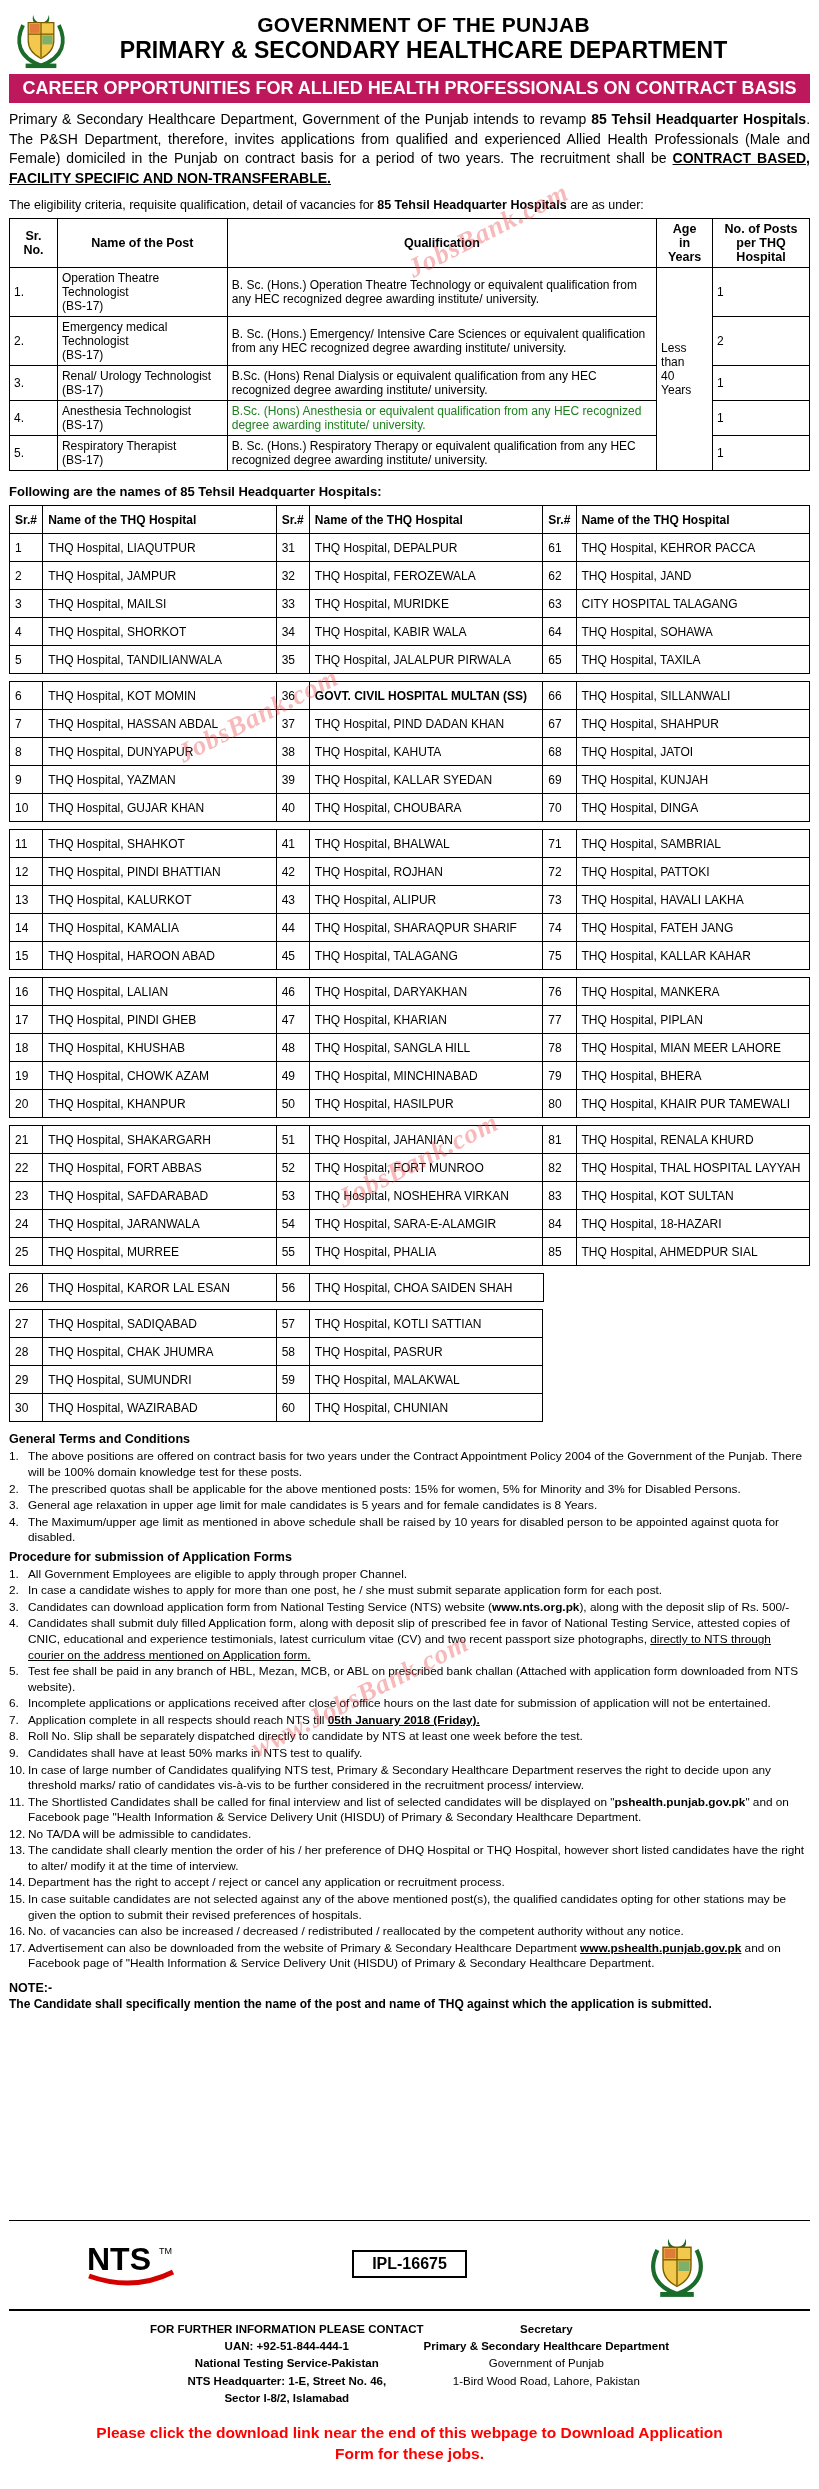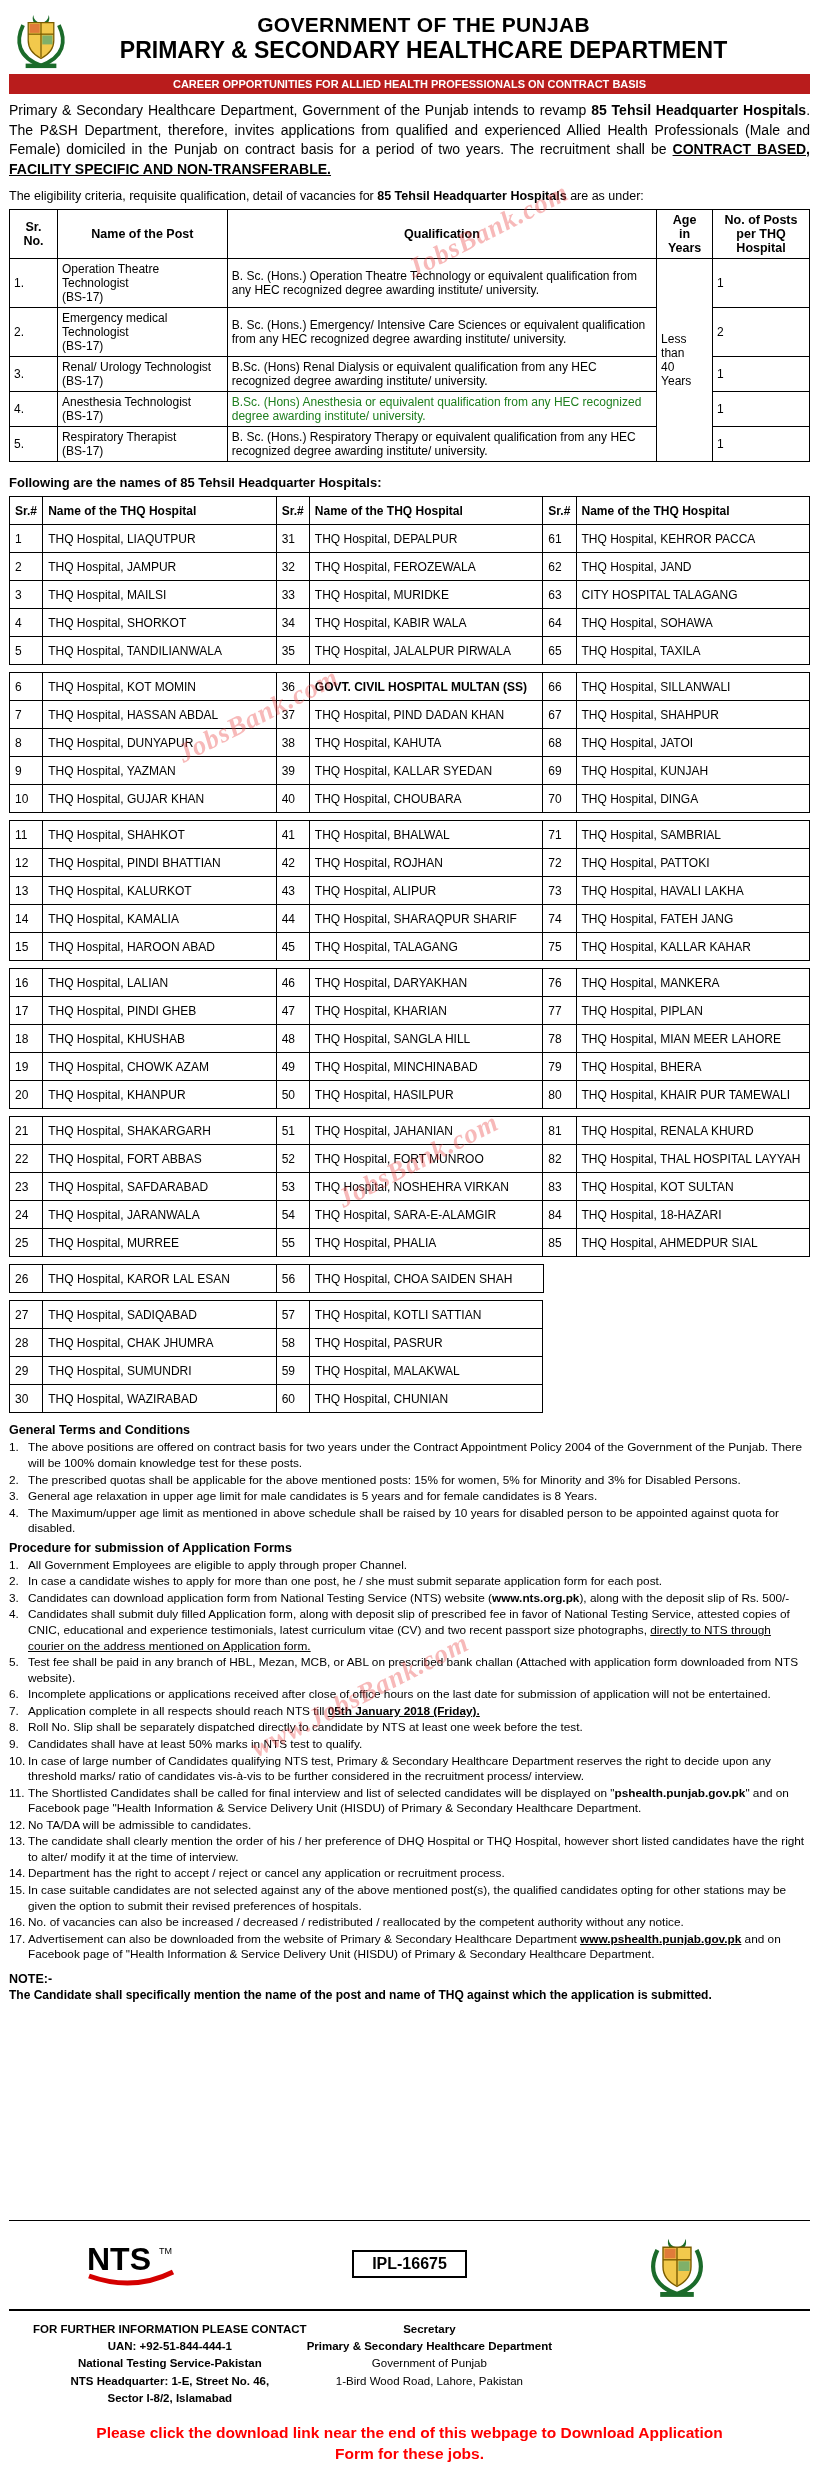--- a/index.html
+++ b/index.html
@@ -9,21 +9,21 @@
   
   .wm{position:absolute;transform:rotate(-27deg);color:rgba(235,70,70,.38);
       font:italic bold 27px "Liberation Serif",serif;letter-spacing:1px;pointer-events:none;z-index:5}
   
   .header{display:flex;align-items:center;margin-bottom:2px}
   .crest-box{width:64px;height:64px;flex:0 0 auto}
   .crest-box svg{width:100%;height:100%}
   .titles{flex:1;text-align:center;padding-right:36px}
   .title1{font-size:21px;font-weight:bold;letter-spacing:.3px}
   .title2{font-size:23px;font-weight:bold}
-  .banner{background:#b91c1c;color:#fff;font-weight:bold;font-size:11px;text-align:center;
+  .banner{background:#be185d;color:#fff;font-weight:bold;font-size:18px;text-align:center;
           padding:4px 2px;margin:2px 0 7px}
   .intro{font-size:14px;line-height:1.4;text-align:justify;margin:0 0 10px}
   .elig{font-size:12.5px;margin:0 0 6px}
   
   .ptable{width:100%;border-collapse:collapse;margin-bottom:11px}
   .ptable th,.ptable td{border:1px solid #000;padding:3px 4px;font-size:12px;vertical-align:middle}
   .ptable th{font-weight:bold;font-size:12.5px}
   .pre{white-space:pre-line}
   .green{color:#1e7e1e}
   
@@ -42,21 +42,21 @@
   .num{width:19px;flex:0 0 auto}
   .itxt{flex:1;text-align:left}
   .note{margin-top:5px}
   .note-text{font-weight:bold;font-size:12px;margin-top:1px}
   .flex-gap{flex:1}
   
   .footer-logos{display:flex;align-items:center;border-top:1px solid #000;border-bottom:2px solid #000;
                 padding:8px 0 10px}
   .fl-left,.fl-mid,.fl-right{flex:1;display:flex;justify-content:center;align-items:center}
   .ipl-box{border:2px solid #000;font-weight:bold;font-size:16px;padding:3px 18px}
-  .footer-info{display:flex;justify-content:flex-start;padding:10px 24px 6px}
+  .footer-info{display:flex;justify-content:center;padding:10px 24px 6px}
   .finfo{font-size:11.5px;line-height:1.5;text-align:center}
   .b{font-weight:bold}
   .bottom-notice{color:#f00;font-weight:bold;font-size:15.5px;text-align:center;
                  padding:10px 80px 24px;line-height:1.35}
 </style>
 </head>
 <body>
 
 <div class="page">
 

